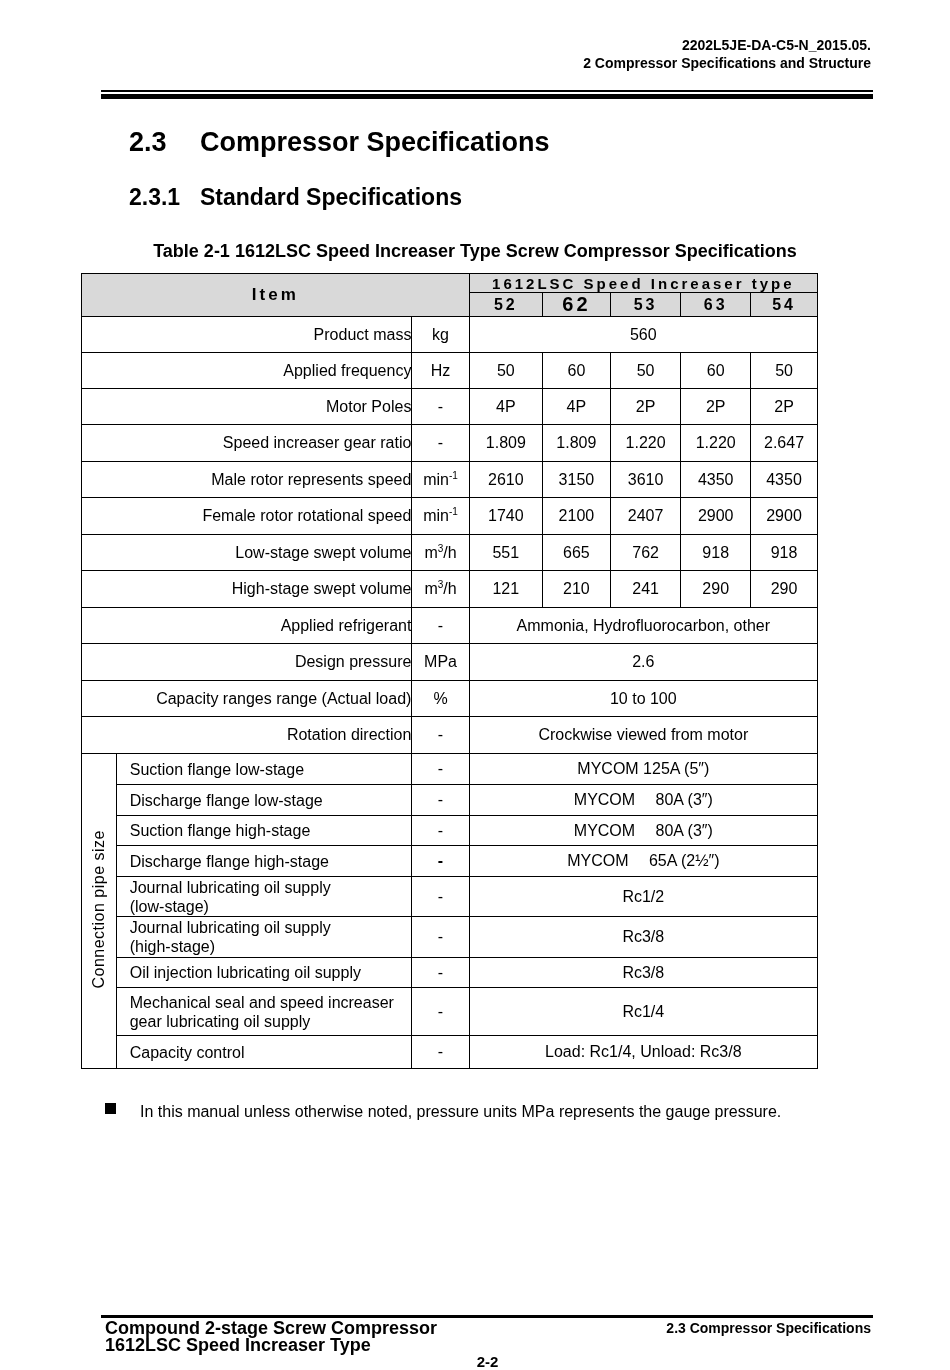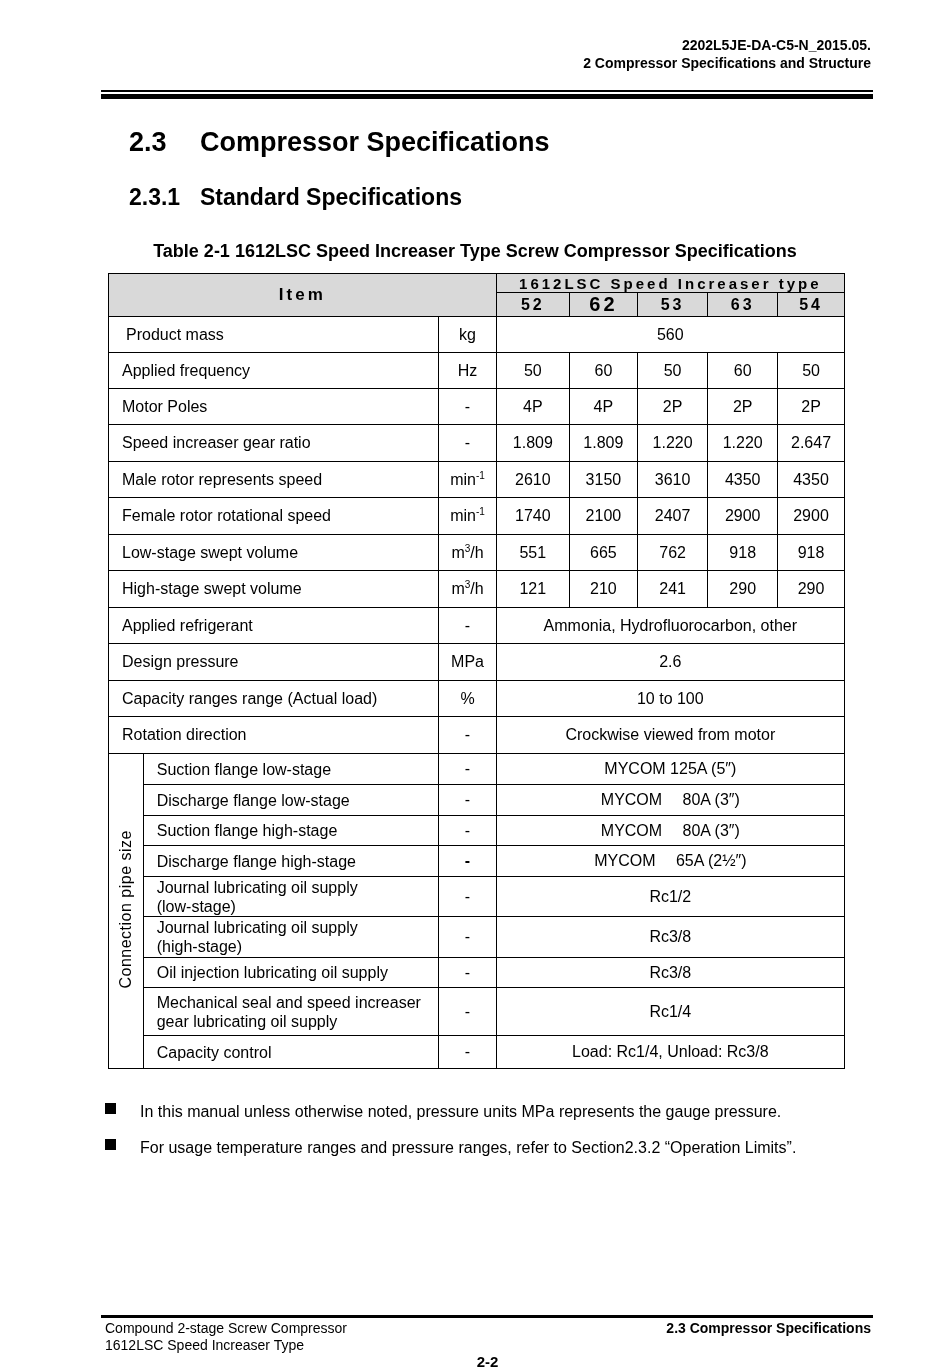--- a/index.html
+++ b/index.html
@@ -4,32 +4,32 @@
 <style>
   html, body { margin:0; padding:0; background:#ffffff; }
   body { width:950px; height:1370px; position:relative; font-family:"Liberation Sans", sans-serif; color:#000; overflow:hidden; }
   .hdr-right { position:absolute; right:79px; top:36px; text-align:right; font-weight:bold; font-size:14px; line-height:18px; }
   .rule-thin { position:absolute; left:101px; width:772px; top:90px; height:2px; background:#000; }
   .rule-thick { position:absolute; left:101px; width:772px; top:94px; height:5px; background:#000; }
   .h1 { position:absolute; left:105px; top:127px; font-size:27px; font-weight:bold; }
   .h2 { position:absolute; left:105px; top:184px; font-size:23px; font-weight:bold; }
   .h1 .num, .h2 .num { display:inline-block; width:71px;margin-left:24px; }
   .caption { position:absolute; left:0; width:950px; top:241px; text-align:center; font-size:18px; font-weight:bold; }
-  table.spec { position:absolute; left:108px; top:273px; border-collapse:collapse; width:737px; font-size:16px; }
+  table.spec { position:absolute; left:81px; top:273px; border-collapse:collapse; width:737px; font-size:16px; }
   table.spec td { border:1.6px solid #000; padding:0; text-align:center; vertical-align:middle; }
-  table.spec td.item { text-align:left; padding-left:13px; }
+  table.spec td.item { text-align:right; padding-left:13px; }
   table.spec td.sub { text-align:left; padding-left:13px; line-height:19px; }
   table.spec .hd { background:#d9d9d9; font-weight:bold; letter-spacing:3px; }
   .vertical { writing-mode:vertical-rl; transform:rotate(180deg); font-size:16px; letter-spacing:0.5px; }
   sup { font-size:10px; }
   .bullets { position:absolute; left:105px; top:1103px; font-size:16px; }
   .bullet { display:flex; align-items:flex-start; height:36px; }
   .sq { display:inline-block; width:11px; height:11px; background:#000; margin-right:24px; }
   .foot-rule { position:absolute; left:101px; width:772px; top:1315px; height:3px; background:#000; }
-  .foot-left { position:absolute; left:105px; top:1320px; font-size:14px; font-weight:normal; line-height:17px; }
+  .foot-left { position:absolute; left:105px; top:1320px; font-size:18px; font-weight:bold; line-height:17px; }
   .foot-right { position:absolute; right:79px; top:1320px; font-size:14px; font-weight:bold; }
   .page-num { position:absolute; left:0; width:975px; text-align:center; top:1353px; font-size:15px; font-weight:bold; }
 </style>
 </head>
 <body>
 
 <div class="hdr-right">
   <div>2202L5JE-DA-C5-N_2015.05.</div>
   <div>2 Compressor Specifications and Structure</div>
 </div>
@@ -221,24 +221,20 @@
     <td colspan="5">Load: Rc1/4, Unload: Rc3/8</td>
   </tr>
 </tbody>
   </table>
 
 <div class="bullets">
   <div class="bullet">
       <span class="sq"></span>
       <span>In this manual unless otherwise noted, pressure units MPa represents the gauge pressure.</span>
     </div>
-  <div class="bullet">
-      <span class="sq"></span>
-      <span>For usage temperature ranges and pressure ranges, refer to Section2.3.2 “Operation Limits”.</span>
-    </div>
 </div>
 
 <div class="foot-rule"></div>
 <div class="foot-left">
   <div>Compound 2-stage Screw Compressor</div>
   <div>1612LSC Speed Increaser Type</div>
 </div>
 <div class="foot-right">2.3 Compressor Specifications</div>
 <div class="page-num">2-2</div>
 

